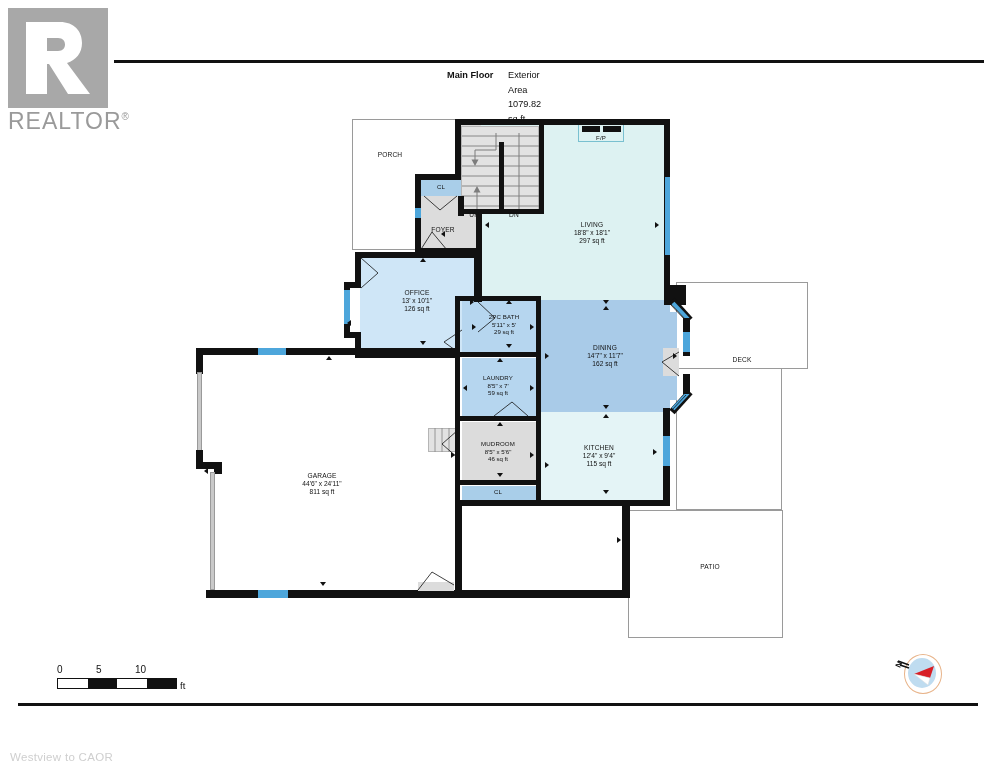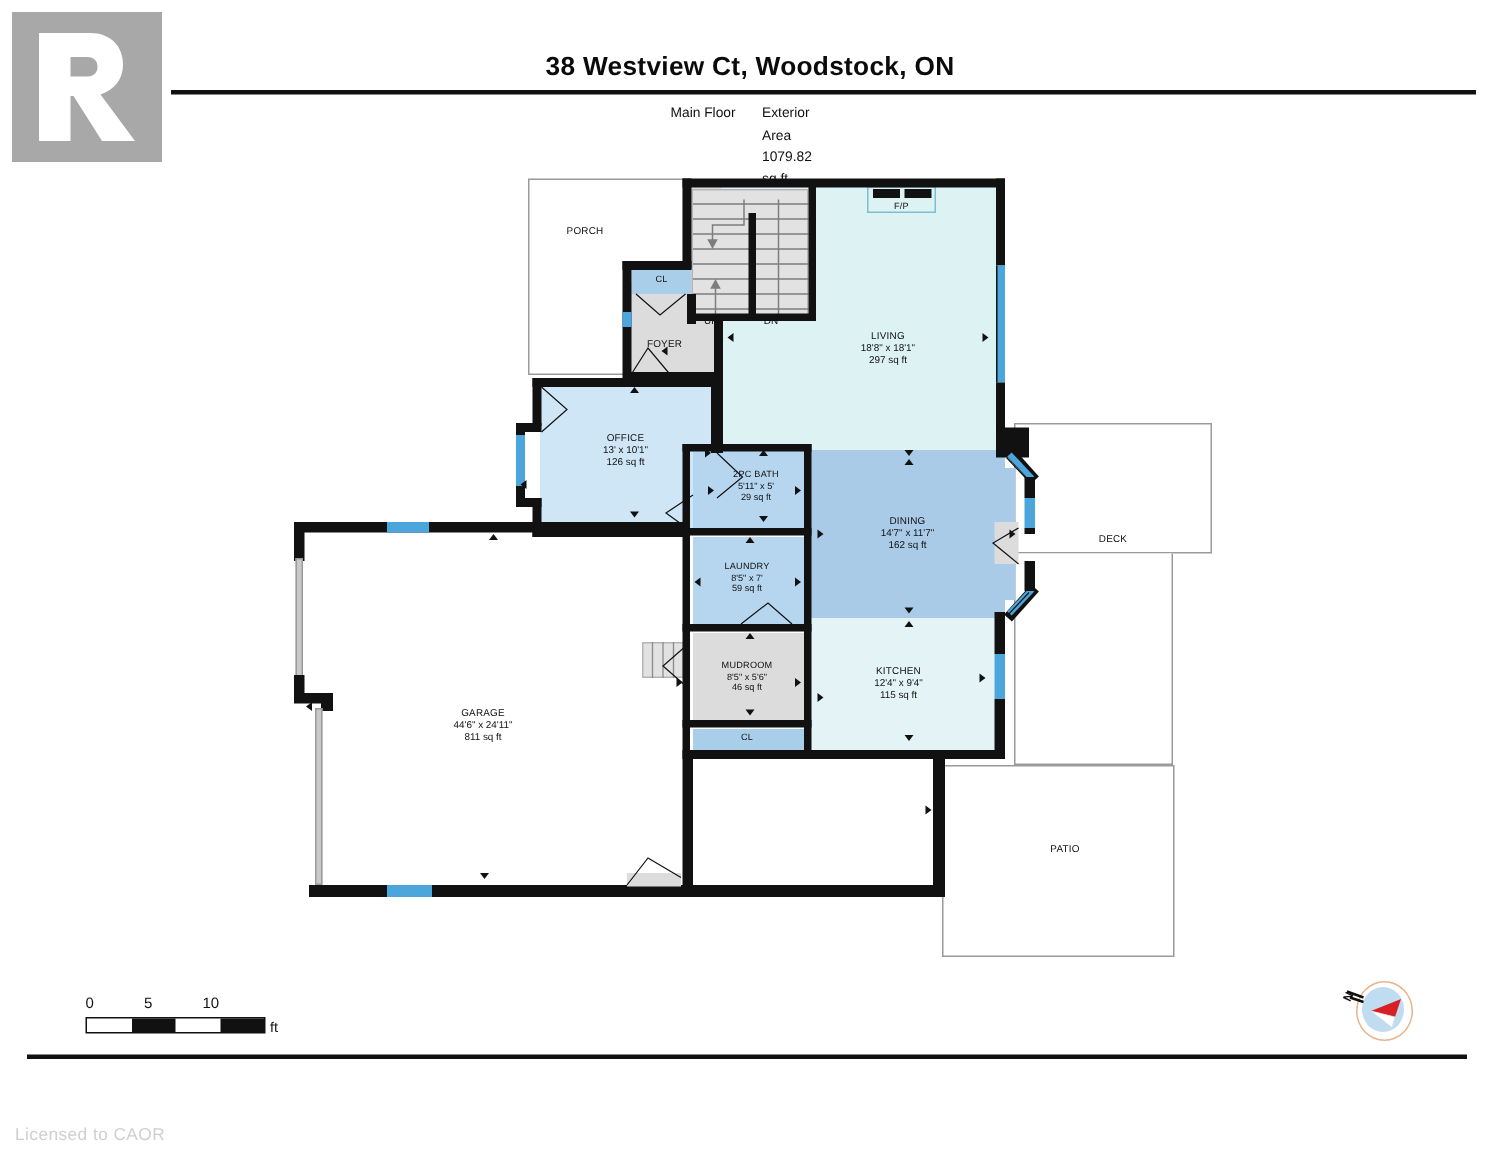--- a/index.html
+++ b/index.html
@@ -10,21 +10,21 @@
   .realtor-logo{position:absolute;left:8px;top:8px;width:112px;height:128px;}
   .realtor-mark{position:absolute;left:0;top:0;width:100px;height:100px;background:#a8a8a8;}
   .realtor-word{position:absolute;left:0;top:100px;font-size:23px;letter-spacing:1px;color:#9a9a9a;font-family:"Liberation Sans",sans-serif;}
   .realtor-reg{font-size:10px;vertical-align:super;}
 
   .title{position:absolute;left:120px;top:34px;width:760px;text-align:center;font-size:17.5px;font-weight:bold;color:#0b0b0b;letter-spacing:.2px;}
   .hrule{position:absolute;left:114px;top:60px;width:870px;height:3px;background:#111;}
   .hrule2{position:absolute;left:18px;top:703px;width:960px;height:3px;background:#111;}
 
   .areas{position:absolute;left:420px;top:68px;font-size:9.2px;color:#111;line-height:14.6px;}
-  .areas .floor-label{position:absolute;left:27px;top:0;font-weight:normal;white-space:nowrap;}
+  .areas .floor-label{position:absolute;left:27px;top:0;font-weight:bold;white-space:nowrap;}
   .areas .lines{position:absolute;left:88px;top:0;}
 
   
   .scalebar{position:absolute;left:57px;top:678px;width:118px;height:9px;border:1px solid #111;display:flex;}
   .scalebar i{display:block;height:100%;flex:1 1 25%;}
   .scalebar i.on{background:#111;}
   .scale-nums{position:absolute;left:48px;top:664px;width:140px;height:13px;font-size:10px;color:#111;}
   .scale-nums span{position:absolute;top:0;}
   .scale-unit{position:absolute;left:180px;top:680px;font-size:9.5px;color:#111;}
 
@@ -74,24 +74,24 @@
 <div id="page">
 
   <div class="realtor-logo">
     <div class="realtor-mark">
       <svg width="100" height="100" viewBox="0 0 100 100">
         <rect x="0" y="0" width="100" height="100" fill="#a8a8a8"></rect>
         <path d="M18 14 H52 C66 14 74 23 74 35 C74 45 68 52 59 55 L82 86 H60 L41 56 H39 V86 H18 Z
                  M39 30 V43 H50 C55 43 57 40 57 36.5 C57 33 55 30 50 30 Z" fill="#ffffff"></path>
       </svg>
     </div>
+    <div class="realtor-word"><span>REALTOR</span><span class="realtor-reg">®</span></div>
   </div>
 
   <div class="hrule"></div>
-  <div class="title">38 Westview Ct, Woodstock, ON</div>
 
   <div class="areas">
     <div class="floor-label">Main Floor</div>
     <div class="lines">
       <div>Exterior Area 1079.82 sq ft</div>
       <div>Interior Area 987.69 sq ft</div>
       <div>Excluded Area 875.68 sq ft</div>
     </div>
   </div>
 
@@ -420,15 +420,15 @@
     <svg class="fp-svg" style="left:0;top:0;width:44px;height:42px;" viewBox="0 0 44 42">
       <polygon points="38,14 18,22 34,26" fill="#d81f26"></polygon>
       <polygon points="34,26 18,22 32,33" fill="#ffffff" stroke="#dddddd" stroke-width="0.5"></polygon>
       <line x1="2" y1="9" x2="13" y2="13" stroke="#111" stroke-width="1.6"></line>
       <line x1="4" y1="13" x2="13" y2="16" stroke="#111" stroke-width="1.6"></line>
     </svg>
     <div class="n">N</div>
   </div>
 
   <div class="hrule2"></div>
-  <div class="licensed">Licensed to CAOR</div>
+  <div class="licensed">Westview to CAOR</div>
 
 </div>
 
 </body></html>

